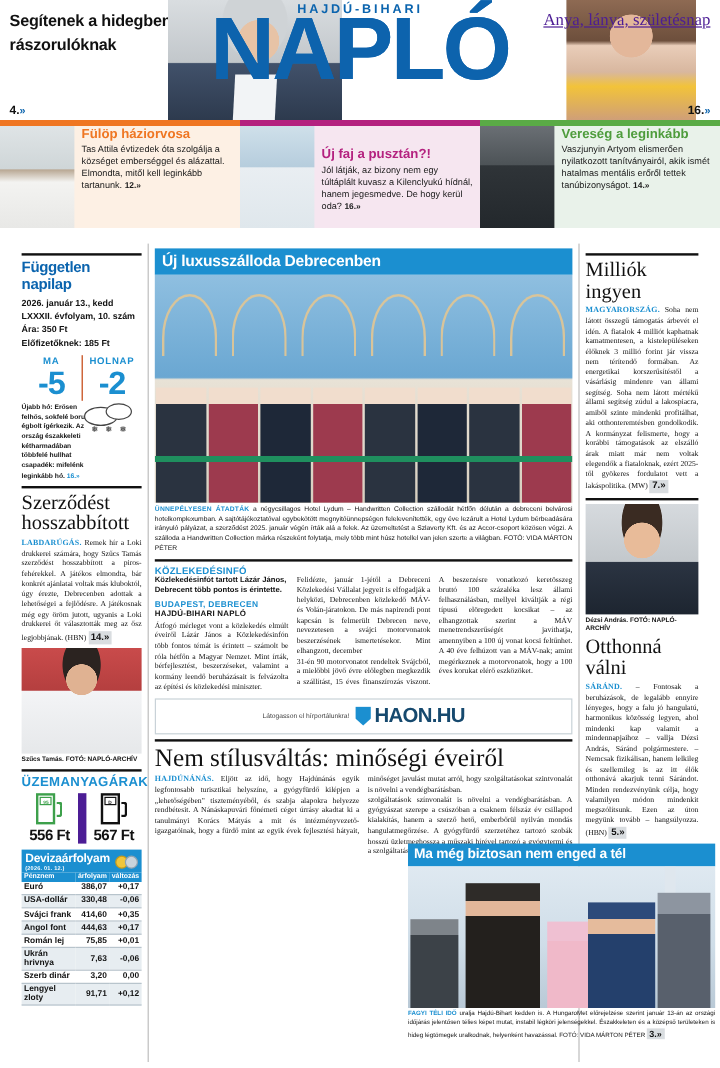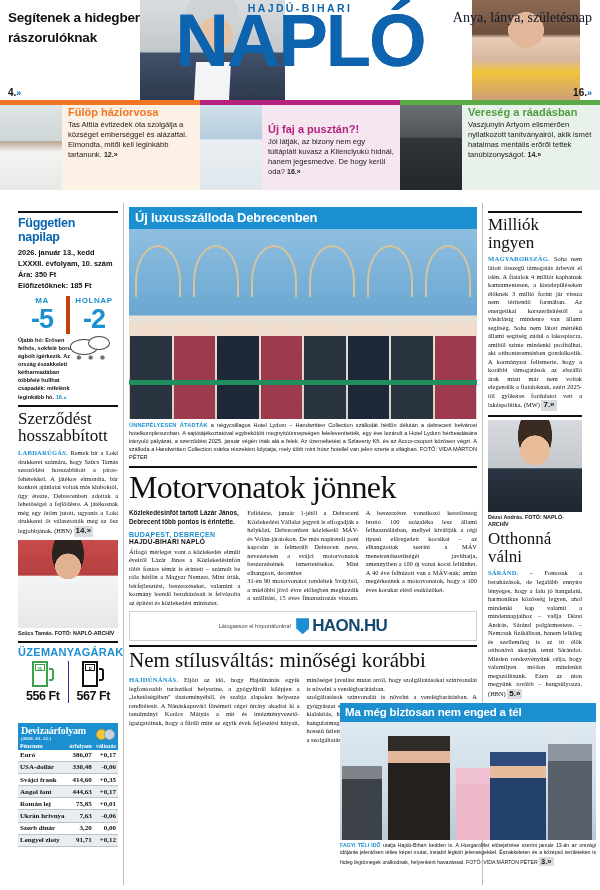--- a/index.html
+++ b/index.html
@@ -17,21 +17,21 @@
   
   .masthead { position:relative; height:100px; background:#fff; overflow:hidden; }
   .mh-left {
     position:absolute; left:8px; top:8px; width:150px;
     font-weight:bold; font-size:13.5px; line-height:1.45; color:#111;
     letter-spacing:-0.2px;
   }
   .mh-right {
     position:absolute; right:8px; top:8px; width:150px; text-align:right;
     font-family:"Liberation Serif", serif;
-    font-size:14px; line-height:1.45; color:#0f172a;
+    font-size:14px; line-height:1.45; color:#4c1d95;text-decoration:underline;
   }
   .mh-photo-l {
     position:absolute; left:140px; top:0; width:145px; height:100px;
     background:
       radial-gradient(circle at 52% 34%, #e7c3a6 0 17%, transparent 17.5%),
       radial-gradient(ellipse at 50% 18%, #cfd3d6 0 26%, transparent 27%),
       linear-gradient(180deg,#d9dde0 0%,#c2c7cb 52%,#41516a 53%,#2d3a4e 100%);
     overflow:hidden;
   }
   .mh-photo-l::after{
@@ -97,21 +97,21 @@
   .rule-thick { border-top:2.5px solid #111; margin:4px 0 3px 0; }
 
   
   .fuggetlen {
     color:#0b64ae; font-weight:bold; font-size:12.5px; letter-spacing:-0.3px;
     margin:2px 0 3px 0;
   }
   .issue-line { font-size:7.4px; font-weight:bold; line-height:1.5; color:#111; }
   .weather { display:flex; margin:5px 0 2px 0; text-align:center; }
   .wcell { flex:1; }
-  .wcell + .wcell { border-left:4px solid #c2410c; }
+  .wcell + .wcell { border-left:1px solid #c2410c; }
   .wlabel { font-size:8px; font-weight:bold; color:#1b8fd0; letter-spacing:0.6px; }
   .wtemp { font-size:27px; font-weight:bold; color:#1b8fd0; line-height:1.05; letter-spacing:-1px; }
   .wtext { font-size:5.6px; line-height:1.45; color:#111; font-weight:bold; width:62px; }
   .wtext .pg { color:#1b8fd0; }
   .wicon { position:absolute; right:4px; width:44px; }
   .wrow { position:relative; display:flex; align-items:flex-start; }
   .cloud {
     position:relative; width:40px; height:17px;
   }
   .cloud::before, .cloud::after {
@@ -147,29 +147,29 @@
       linear-gradient(180deg,#c94b4b 0%,#b53f3f 40%,#f3f4f6 41%,#e6e8ea 100%);
   }
 
   
   .sec-title {
     color:#1b8fd0; font-weight:bold; font-size:11px; text-align:right;
     letter-spacing:0.3px; margin:3px 0 3px 0;
   }
   .fuel { display:flex; text-align:center; }
   .fuel > div { flex:1; }
-  .fuel > div + div { border-left:1px solid #4c1d95; }
+  .fuel > div + div { border-left:7px solid #4c1d95; }
   .pump { width:22px; height:26px; margin:0 auto 2px auto; position:relative; }
   .pump .body { position:absolute; left:0; top:0; width:16px; height:26px; border:2px solid #111; }
   .pump .win  { position:absolute; left:3px; top:3px; width:10px; height:7px; border:1.5px solid #111; font-size:4px; font-weight:bold; text-align:center; line-height:7px; }
   .pump .noz  { position:absolute; right:0; top:7px; width:5px; height:13px; border:2px solid #111; border-left:none; border-radius:0 3px 3px 0; }
   .pump.g .body, .pump.g .win, .pump.g .noz { border-color:#3da04b; color:#3da04b; }
   .fuel .price { font-size:12.5px; font-weight:bold; letter-spacing:-0.4px; }
 
-  .fx { margin-top:20px;font-family:Liberation Serif, serif; }
+  .fx { margin-top:5px; }
   .fx-head {
     background:#1b8fd0; color:#fff; padding:2px 3px 1px 3px; position:relative; overflow:hidden;
   }
   .fx-head .t { font-size:10px; font-weight:bold; letter-spacing:-0.2px; }
   .fx-head .d { font-size:4.6px; font-weight:bold; letter-spacing:0.2px; }
   .fx-head .coins { position:absolute; right:3px; top:3px; }
   .coin { display:inline-block; width:11px; height:11px; border-radius:50%; }
   .coin.y { background:#f0c63c; border:1px solid #c69a18; }
   .coin.s { background:#c9d4dc; border:1px solid #8ea2b0; margin-left:-3px; }
   table.fxt { width:100%; border-collapse:collapse; }
@@ -312,21 +312,21 @@
         <h3>Új faj a pusztán?!</h3>
         <p><span>Jól látják, az bizony nem egy túltáplált kuvasz a Kilenclyukú hídnál, hanem jegesmedve. De hogy kerül oda?</span>
           <span class="pg">16.»</span></p>
       </div>
     </div>
 
     <div class="teaser t3">
       <div class="bar"></div>
       <div class="thumb"></div>
       <div class="txt">
-        <h3>Vereség a ráadásban</h3>
+        <h3>Vereség a leginkább</h3>
         <p><span>Vaszjunyin Artyom elismerően nyilatkozott tanítványairól, akik ismét hatalmas mentális erőről tettek tanúbizonyságot.</span>
           <span class="pg">14.»</span></p>
       </div>
     </div>
   </div>
 
   <div class="content">
 
     <div class="col-left">
       <div class="rule-thick"></div>
@@ -476,41 +476,41 @@
         </div>
         <div class="hero-ribbon"></div>
       </div>
       <div class="cap-lead">
         <b class="k">ÜNNEPÉLYESEN ÁTADTÁK</b>
         <span>a négycsillagos Hotel Lydum – Handwritten Collection szállodát hétfőn délután a debreceni belvárosi hotelkomplexumban. A sajtótájékoztatóval egybekötött megnyitóünnepségen felelevenítették, egy éve lezárult a Hotel Lydum bérbeadására irányuló pályázat, a szerződést 2025. január végén írták alá a felek. Az üzemeltetést a Szlaverty Kft. és az Accor-csoport közösen végzi. A szálloda a Handwritten Collection márka részeként folytatja, mely több mint húsz hotellel van jelen szerte a világban.</span>
         <span>FOTÓ: VIDA MÁRTON PÉTER</span>
       </div>
 
       <div class="rule-thick"></div>
-      <h1 class="hl-big">Motorvonatok jönnek</h1>
+      <div class="kicker-blue">KÖZLEKEDÉSINFÓ</div>
 
       <div class="cols3">
         <div class="sub-bold">Közlekedésinfót tartott Lázár János, Debrecent több pontos is érintette.</div>
         <div class="dateline">BUDAPEST, DEBRECEN</div>
         <div class="byline">HAJDÚ-BIHARI NAPLÓ</div>
         <div class="body-txt">Átfogó mérleget vont a közlekedés elmúlt éveiről Lázár János a Közlekedésinfón több fontos témát is érintett – számolt be róla hétfőn a Magyar Nemzet. Mint írták, bérfejlesztést, beszerzéseket, valamint a kormány leendő beruházásait is felvázolta az építési és közlekedési miniszter.</div>
         <div class="body-txt">Felidézte, január 1-jétől a Debreceni Közlekedési Vállalat jegyeit is elfogadják a helyközi, Debrecenben közlekedő MÁV- és Volán-járatokon. De más napirendi pont kapcsán is felmerült Debrecen neve, nevezetesen a svájci motorvonatok beszerzésének ismertetésekor. Mint elhangzott, december</div>
         <div class="body-txt">31-én 90 motorvonatot rendeltek Svájcból, a mielőbbi jövő évre előlegben megkezdik a szállítást, 15 éves finanszírozás viszont. A beszerzésre vonatkozó keretösszeg bruttó 100 százaléka lesz állami felhasználásban, mellyel kiváltják a régi típusú elöregedett kocsikat – az elhangzottak szerint a MÁV menetrendszerűségét javíthatja, amennyiben a 100 új vonat kocsi feltűnhet. A 40 éve felhúzott van a MÁV-nak; amint megérkeznek a motorvonatok, hogy a 100 éves korukat elérő eszközöket.</div>
       </div>
 
       <div class="ad-haon">
         <span class="vis">Látogasson el hírportálunkra!</span>
         <span class="ad-logo">
           <span class="ad-shield"></span>
           <span class="ad-name">HAON.HU</span>
         </span>
       </div>
 
       <div class="rule-thick"></div>
-      <h2 class="hl hl-mid">Nem stílusváltás: minőségi korábbi</h2>
+      <h2 class="hl hl-mid">Nem stílusváltás: minőségi éveiről</h2>
       <div class="cols2">
         <div class="body-txt">
           <span class="lead-cat">HAJDÚNÁNÁS.</span>
           <span>Eljött az idő, hogy Hajdúnánás egyik legfontosabb turisztikai helyszíne, a gyógyfürdő kilépjen a „lehetőségében" tiszteményéből, és szabja alapokra helyezze rendbétesit. A Nánáskapuvári főnémeti céget úrrásy akadtat ki a tanulmányi Korács Mátyás a mit és intézményvezető-igazgatóinak, hogy a fürdő mint az egyik évek fejlesztési hátyait, minőséget javulást mutat arról, hogy szolgáltatásokat szintvonalát is növelni a vendégbarátásban.</span>
         </div>
         <div class="body-txt">szolgáltatások színvonalát is növelni a vendégbarátásban. A gyógyászat szerepe a csúszóban a csaknem félszáz év csillapod kialakítás, hanem a szerző hető, emberbőrül nyilván mondás hangulatmegőrzése. A gyógyfürdő szerzetéhez tartozó szobák hosszú üzletmeghossza a műszaki hírével tartozó a gyógytermi és a szolgáltatások bővítése. (HBN)</div>
       </div>
     </div>
 
     <div class="col-right">

